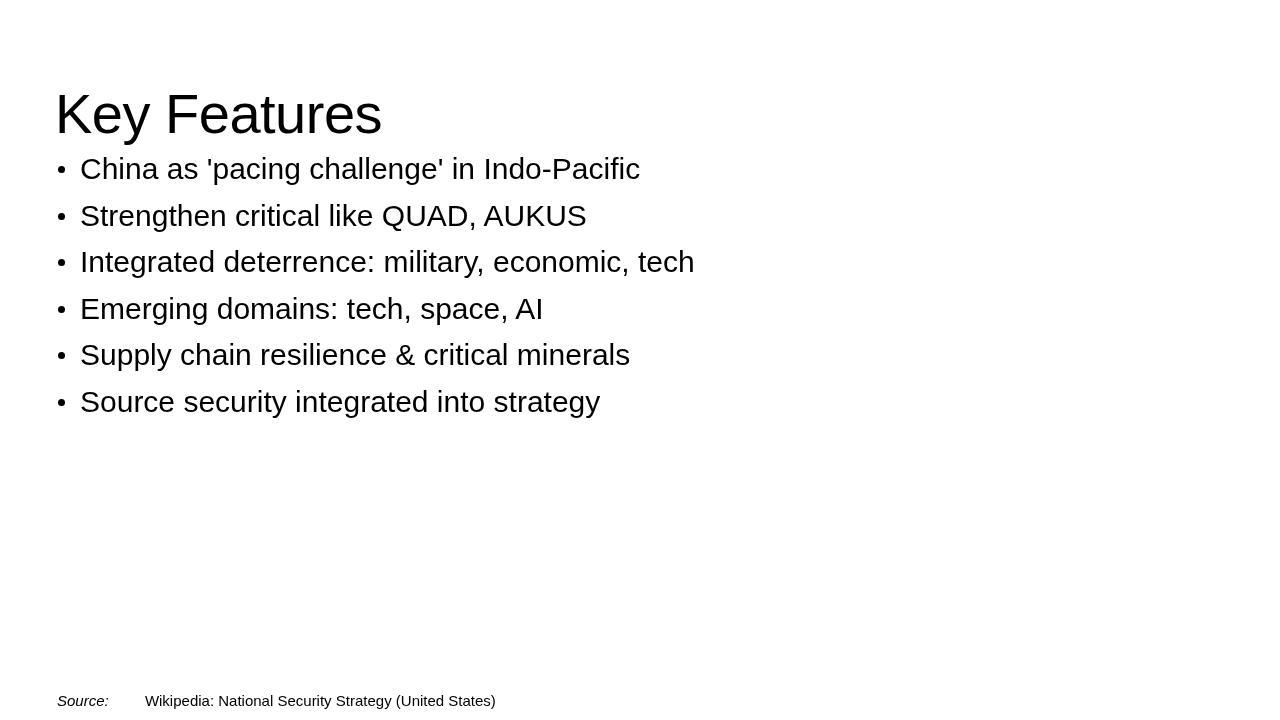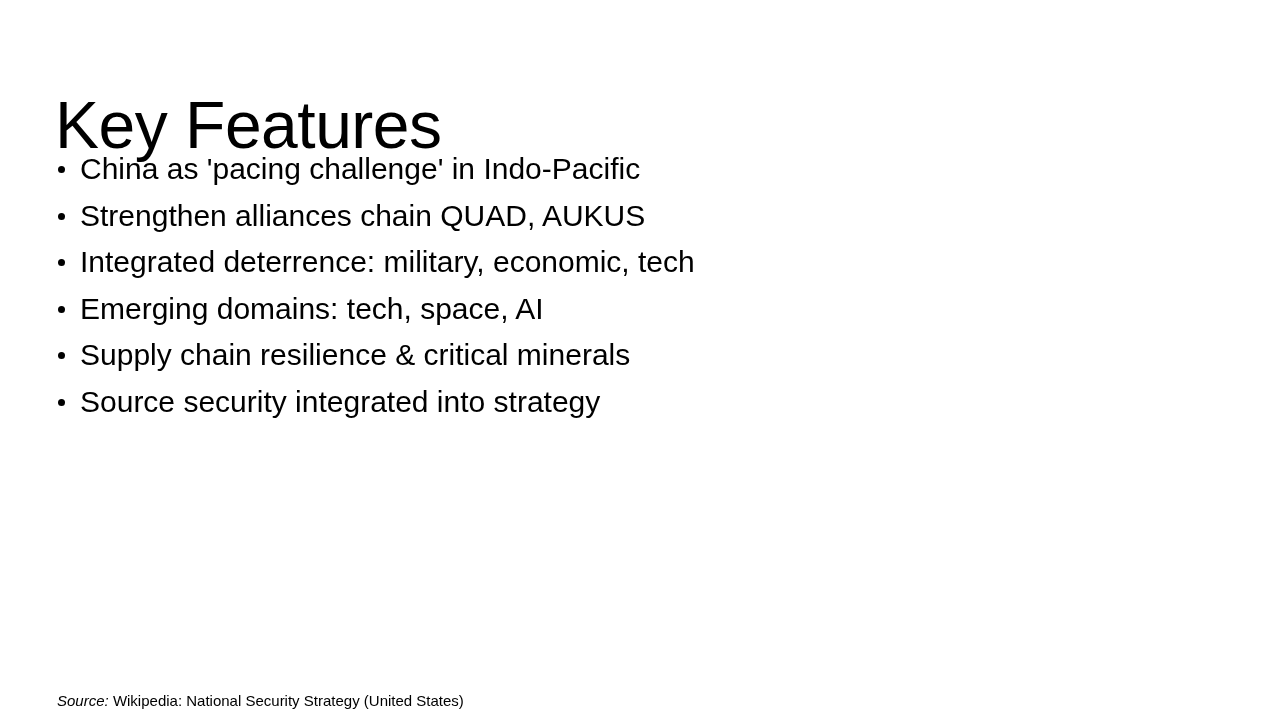--- a/index.html
+++ b/index.html
@@ -22,21 +22,21 @@
     width: 1280px;
     height: 720px;
     box-sizing: border-box;
   }
 
   
   .slide-title {
     position: absolute;
     left: 55px;
     top: 48px;
-    font-size: 66px;
+    font-size: 56px;
     font-weight: 300;
     line-height: 1.0;
     letter-spacing: -0.5px;
     color: #000000;
     white-space: nowrap;
   }
 
   
   .bullet-list {
     position: absolute;
@@ -88,39 +88,40 @@
     white-space: nowrap;
   }
 
   .source-label {
     font-style: italic;
     margin-top: 16px;
   }
 
   .source-value {
     font-style: normal;
+    margin-left: 32px;
   }
 </style>
 </head>
 <body>
 
 <div class="slide">
 
   <h1 class="slide-title">Key Features</h1>
 
   <ul class="bullet-list">
 
     <li class="bullet-item">
       <span class="bullet-dot"></span>
       <span class="bullet-text">China as 'pacing challenge' in Indo-Pacific</span>
     </li>
 
     <li class="bullet-item">
       <span class="bullet-dot"></span>
-      <span class="bullet-text">Strengthen alliances chain QUAD, AUKUS</span>
+      <span class="bullet-text">Strengthen critical like QUAD, AUKUS</span>
     </li>
 
     <li class="bullet-item">
       <span class="bullet-dot"></span>
       <span class="bullet-text">Integrated deterrence: military, economic, tech</span>
     </li>
 
     <li class="bullet-item">
       <span class="bullet-dot"></span>
       <span class="bullet-text">Emerging domains: tech, space, AI</span>

